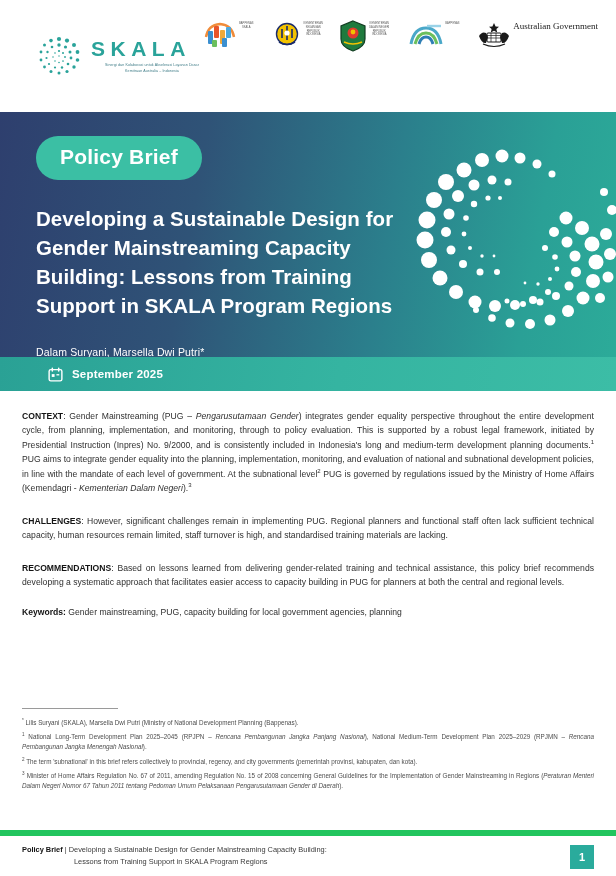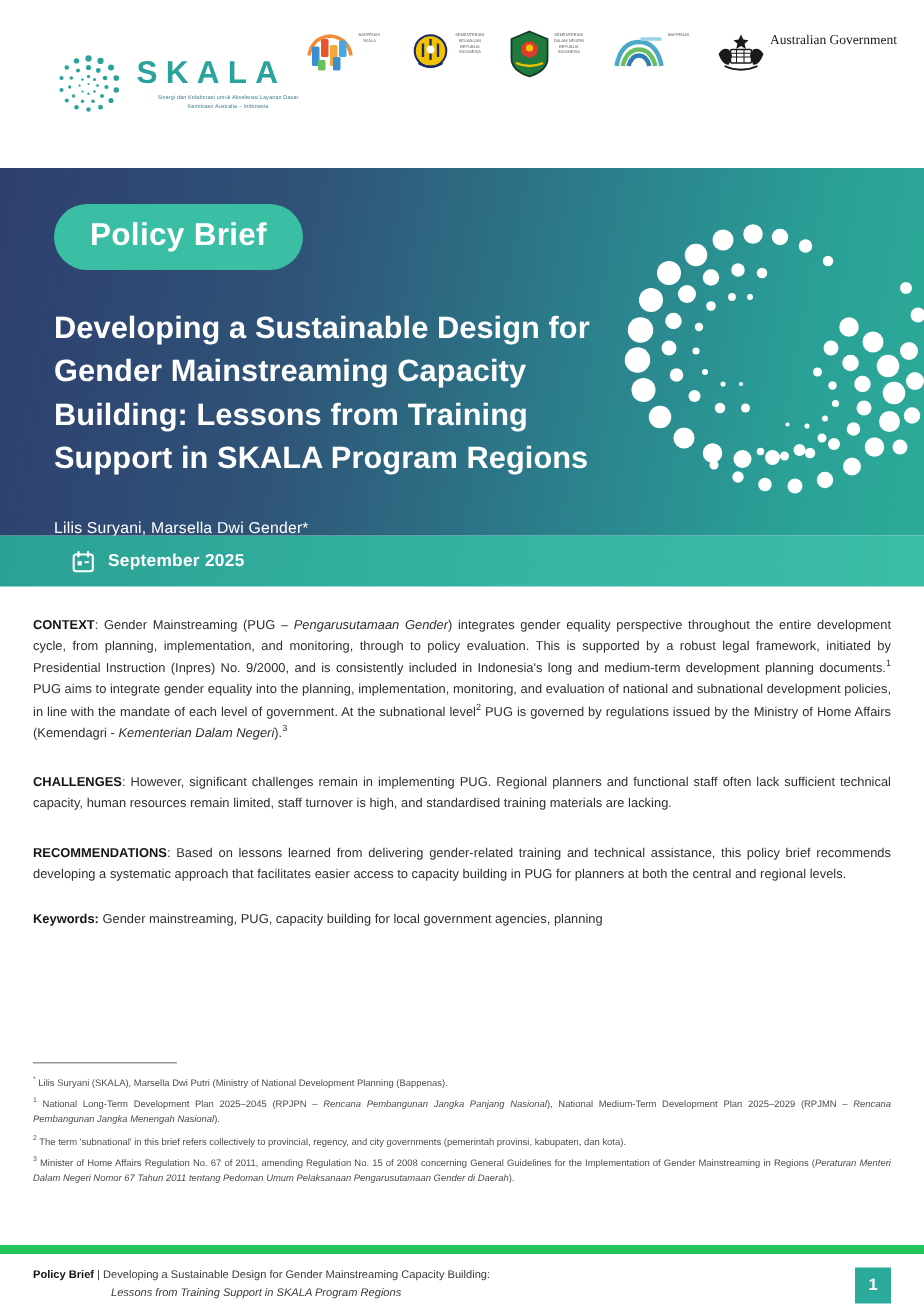--- a/index.html
+++ b/index.html
@@ -137,21 +137,21 @@
     height: 46px;
     border-top: 6px solid #22c55e;
     display: flex; align-items: center;
     padding: 0 22px;
   }
   .footer-text {
     font-size: 7.4px; color: #3a3a3a; line-height: 1.65;
     max-width: 430px;
   }
   .footer-text b { font-weight: bold; color: #111; }
-  .footer-l2 { padding-left: 52px; font-style: italic; }
+  .footer-l2 { padding-left: 52px; }
   .page-badge {
     position: absolute; right: 22px; top: 9px;
     width: 24px; height: 24px;
     background: #2aab9c;
     color: #ffffff;
     font-size: 11px; font-weight: bold;
     display: flex; align-items: center; justify-content: center;
   }
 </style>
 </head>
@@ -356,21 +356,21 @@
             <circle cx="206" cy="176" r="5"></circle>
           <circle cx="218" cy="88" r="5"></circle>
             <circle cx="210" cy="70" r="4"></circle>
         </g>
       </svg>
     </div>
 
     <div class="hero-inner">
       <div class="badge">Policy Brief</div>
       <div class="hero-title">Developing a Sustainable Design for Gender Mainstreaming Capacity Building: Lessons from Training Support in SKALA Program Regions</div>
-      <div class="hero-authors">Lilis Suryani, Marsella Dwi Gender*</div>
+      <div class="hero-authors">Dalam Suryani, Marsella Dwi Putri*</div>
     </div>
   </div>
 
   <div class="date-bar">
     <span>
       <svg class="cal-icon" viewBox="0 0 16 16">
         <rect x="1.2" y="2.8" width="13.6" height="12" rx="1.8" fill="none" stroke="#ffffff" stroke-width="1.5"></rect>
         <path d="M4.6 1.2 v3 M11.4 1.2 v3" stroke="#ffffff" stroke-width="1.6" stroke-linecap="round"></path>
         <rect x="4" y="7.6" width="3" height="3" fill="#ffffff"></rect>
         <rect x="9" y="7.6" width="3" height="1.4" fill="#ffffff"></rect>

